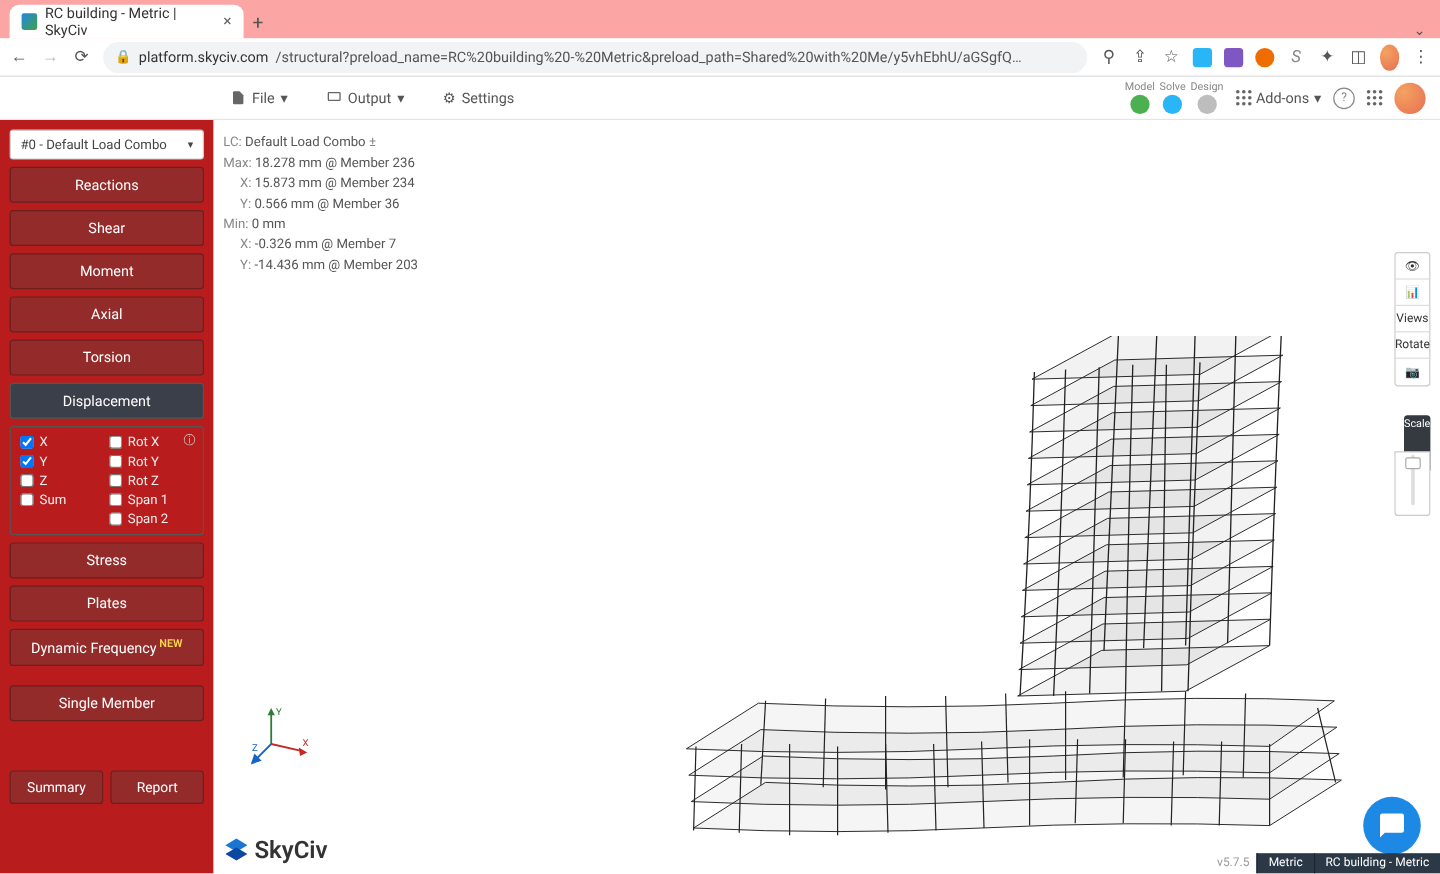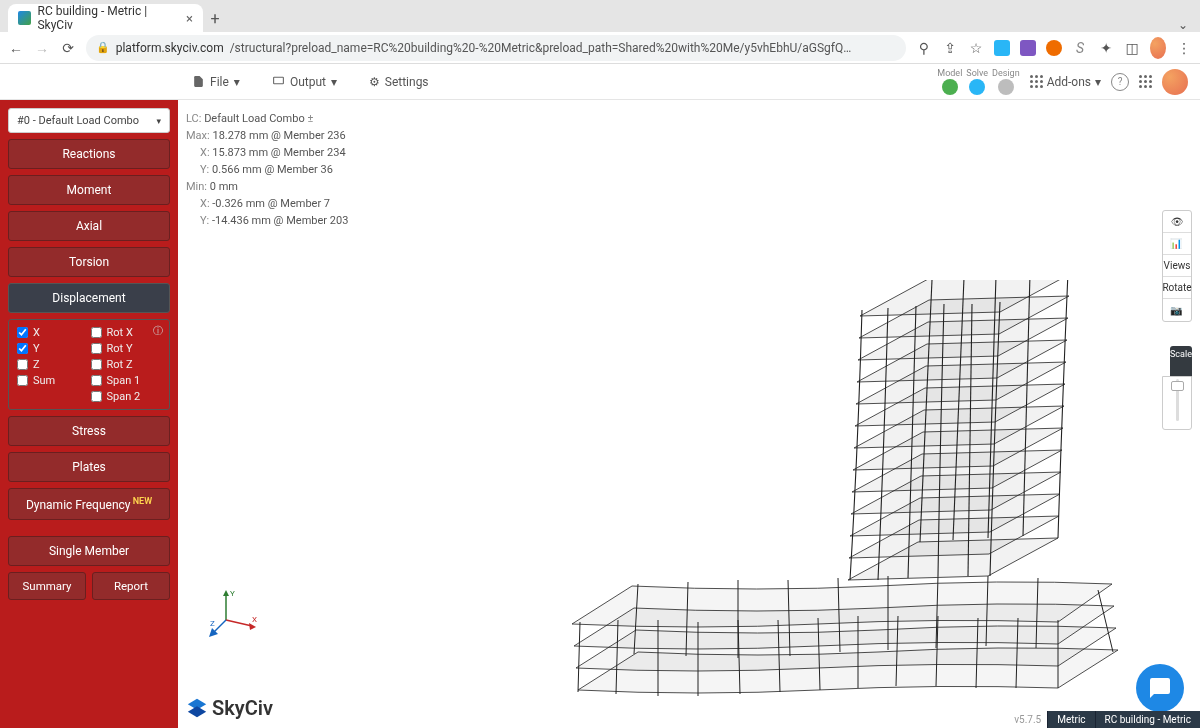--- a/index.html
+++ b/index.html
@@ -1,19 +1,19 @@
 <!DOCTYPE html>
 <html><head>
 <meta charset="utf-8">
 <style>
 * { margin:0; padding:0; box-sizing:border-box; font-family:-apple-system,BlinkMacSystemFont,"Segoe UI",Roboto,Arial,sans-serif; }
 body { background:#fff; width:1200px; height:728px; overflow:hidden; font-size:12px; }
 
 
-.chrome-tabs { height:32px; background:#e5e5e5; display:flex; align-items:flex-end; padding-left:8px; }
+.chrome-tabs { height:32px; background:#fca5a5; display:flex; align-items:flex-end; padding-left:8px; }
 .tab { background:#fff; height:28px; display:flex; align-items:center; padding:0 10px; border-radius:8px 8px 0 0; gap:6px; font-size:12px; color:#333; width:195px; }
 .tab .favicon { width:14px; height:14px; background:linear-gradient(135deg,#1e88e5,#43a047); border-radius:2px; }
 .tab .close-x { margin-left:auto; font-size:13px; color:#666; }
 .new-tab { width:24px; text-align:center; color:#555; font-size:16px; padding:4px; }
 .chrome-down { margin-left:auto; margin-right:12px; color:#555; }
 
 .addrbar { height:32px; background:#fff; display:flex; align-items:center; padding:0 8px; gap:10px; border-bottom:1px solid #ddd; }
 .nav-ico { width:16px; text-align:center; color:#555; font-size:14px; }
 .nav-ico.disabled { color:#bbb; }
 .omnibox { flex:1; display:flex; align-items:center; background:#f1f3f4; height:26px; border-radius:13px; padding:0 10px; gap:6px; font-size:12px; color:#555; overflow:hidden; }
@@ -45,21 +45,21 @@
 .sidebar { width:178px; background:#b91c1c; padding:8px; display:flex; flex-direction:column; gap:6px; }
 .sel { background:#fff; border:1px solid #ccc; border-radius:3px; padding:5px 8px; font-size:11px; color:#444; display:flex; align-items:center; }
 .sel::after { content:'▾'; margin-left:auto; font-size:9px; }
 .btn { background:#932b2b; color:#fff; border:1px solid #6b1f1f; border-radius:3px; padding:7px; text-align:center; font-size:12px; cursor:pointer; }
 .btn.active { background:#3a3f4a; border-color:#555; }
 .btn.new::after { content:' NEW'; color:#ffd54f; font-size:9px; font-weight:600; vertical-align:super; }
 .opts { border:1px solid #555; border-radius:3px; padding:6px 8px; color:#eee; font-size:11px; display:grid; grid-template-columns:1fr 1fr; gap:3px; position:relative; }
 .opts .info { position:absolute; right:6px; top:4px; font-size:10px; color:#ccc; }
 .chk { display:flex; align-items:center; gap:5px; }
 .chk input { width:11px; height:11px; }
-.row2 { display:flex; gap:6px; }
+.row2 { display:flex; gap:6px;margin-top:35px; }
 .row2 .btn { flex:1; font-size:11.5px; padding:6px; }
 
 
 .canvas { flex:1; position:relative; background:#fff; }
 .lc-info { position:absolute; left:8px; top:10px; font-size:11px; color:#555; line-height:1.55; }
 .lc-info .muted { color:#888; }
 .building { position:absolute; left:380px; top:180px; width:560px; height:460px; }
 .logo { position:absolute; left:8px; bottom:8px; display:flex; align-items:center; gap:4px; font-size:20px; font-weight:600; color:#333; }
 .logo-mark { width:22px; height:22px; }
 .axis { position:absolute; left:30px; bottom:90px; }
@@ -186,20 +186,21 @@
     <span class="app-avatar"></span>
   </div>
 </div>
 
 <div class="main">
   <div class="sidebar">
     <div class="sel">
         <span>#0 - Default Load Combo</span>
       </div>
     <div class="btn">Reactions</div>
+    <div class="btn">Shear</div>
     <div class="btn">Moment</div>
     <div class="btn">Axial</div>
     <div class="btn">Torsion</div>
     <div class="btn active">Displacement</div>
     <div class="opts">
       <span class="info">ⓘ</span>
       <label class="chk">
           <input type="checkbox" checked="" style="">
           <span>X</span>
         </label>

